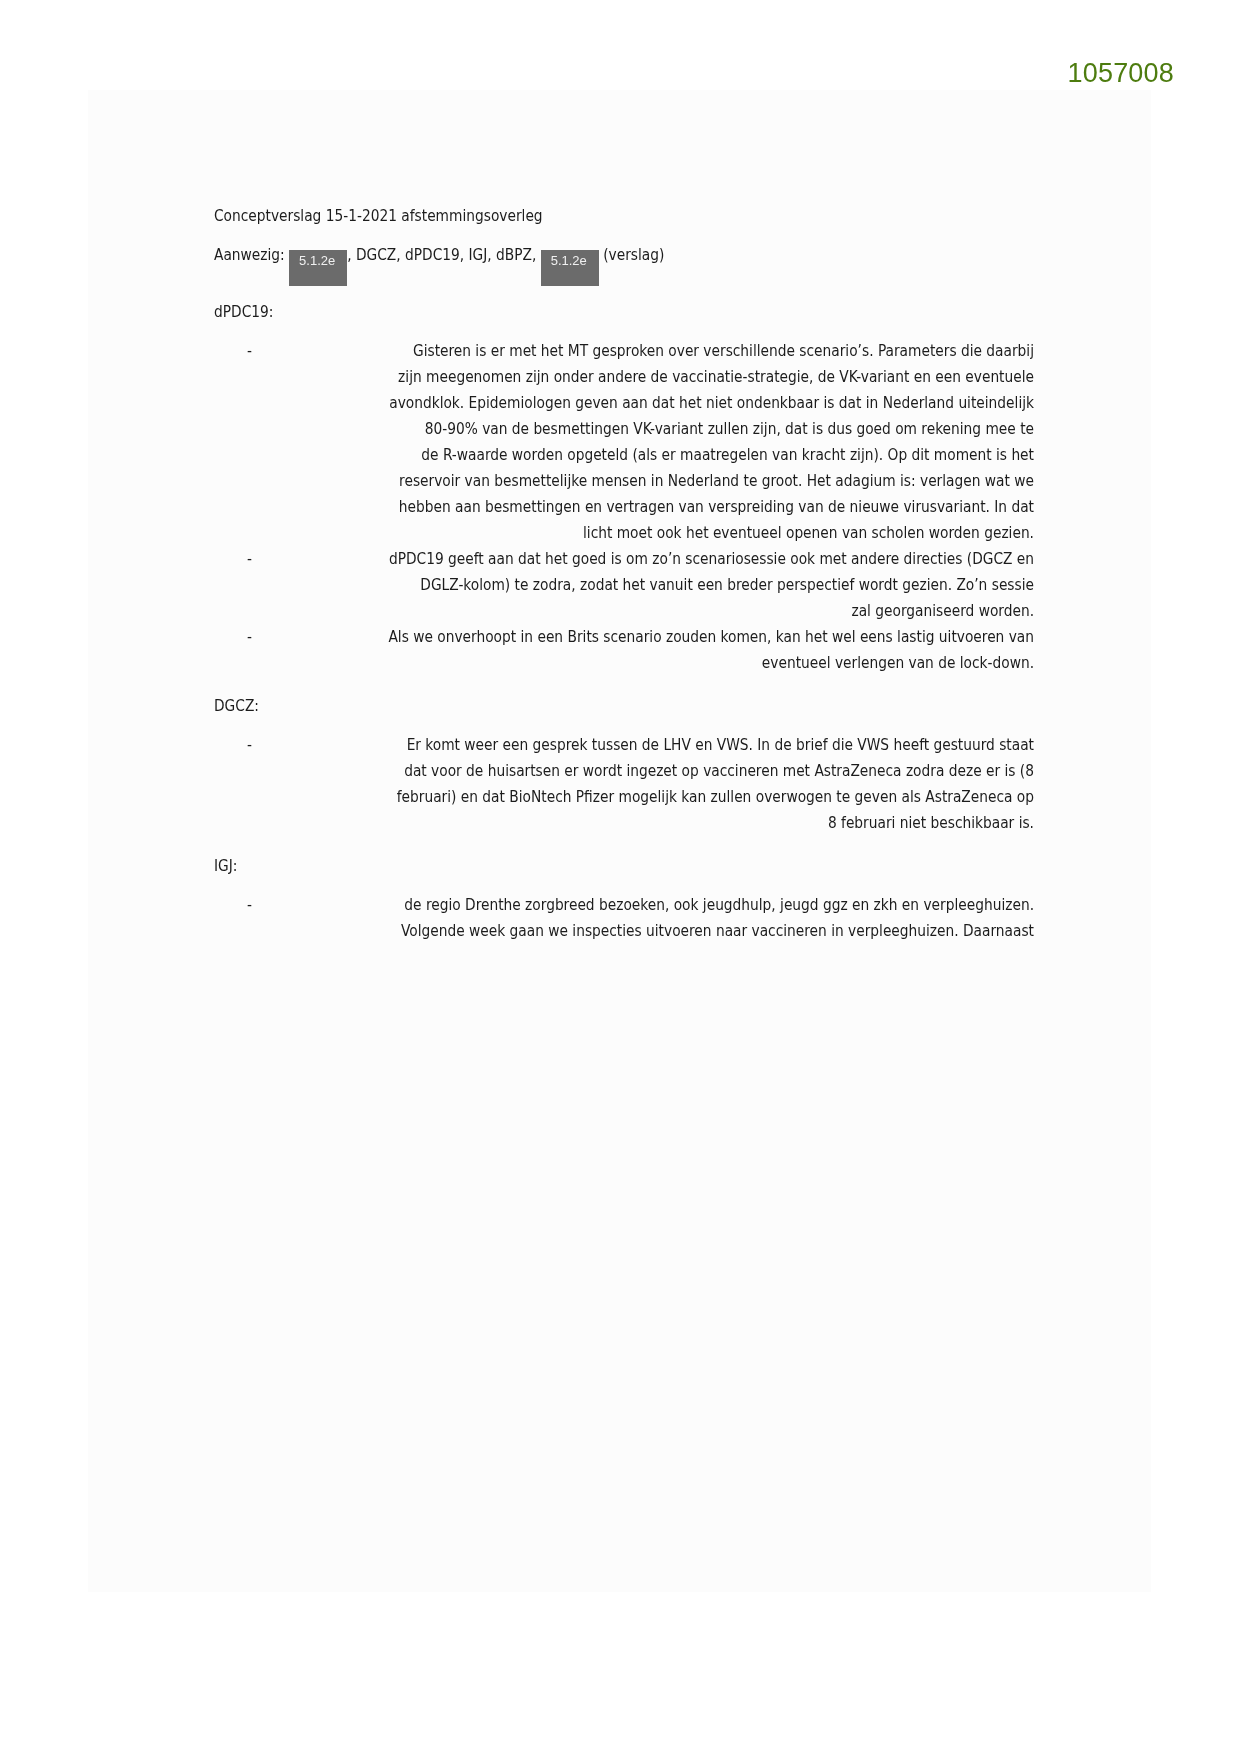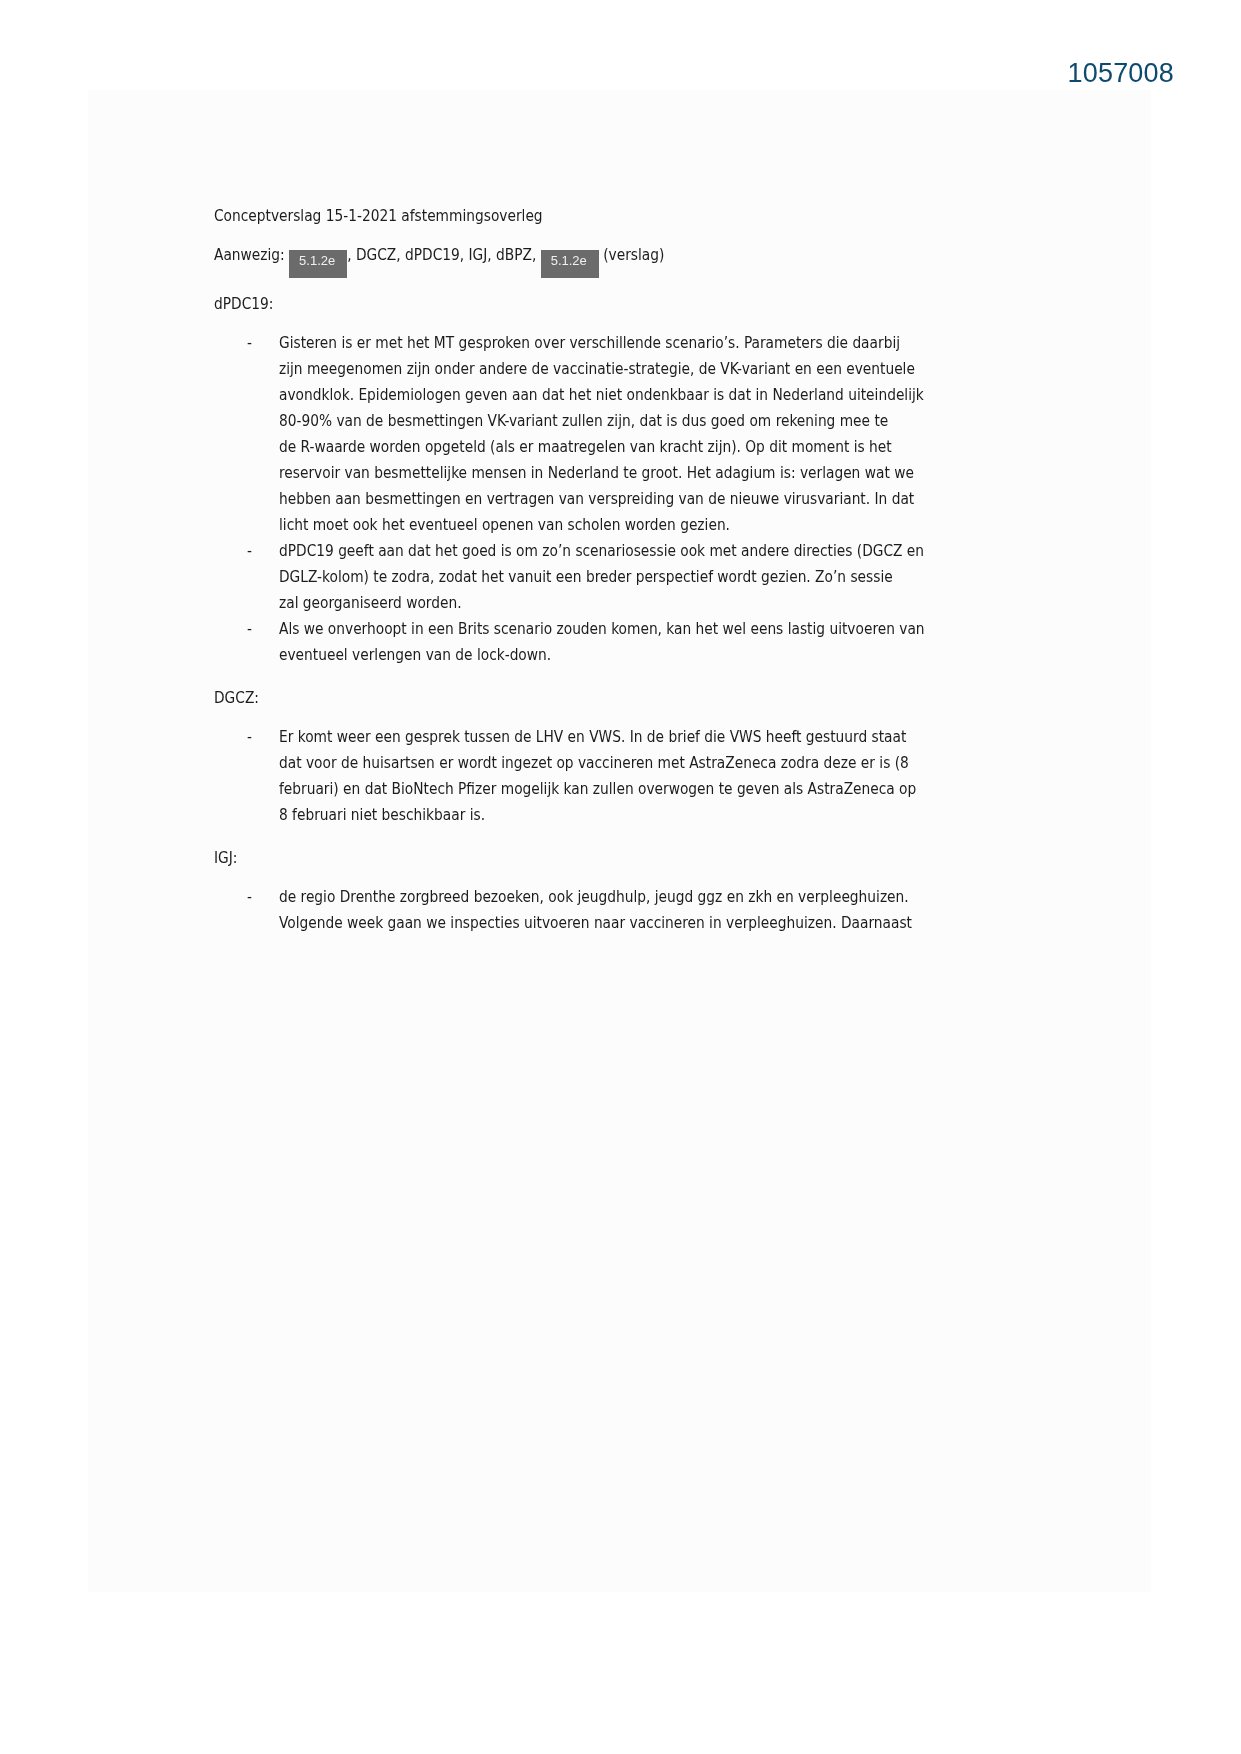--- a/index.html
+++ b/index.html
@@ -2,42 +2,42 @@
 <html><head>
 <meta charset="utf-8">
 <style>
   html, body { margin:0; padding:0; }
   body {
     width:1241px; height:1754px; background:#ffffff; position:relative; overflow:hidden;
     font-family:"Liberation Sans", sans-serif; color:#1a1a1a;
   }
   .doc-id {
     position:absolute; right:67px; top:58px; font-family:"Liberation Sans", sans-serif;
-    font-size:27px; color:#0c4a6e; letter-spacing:0.2px;
+    font-size:27px; color:#4d7c0f; letter-spacing:0.2px;
   }
   .paper {
     position:absolute; left:88px; top:90px; width:1063px; height:1502px; background:#fcfcfc;
   }
   .content {
     position:absolute; left:214px; top:203px; width:820px;
     font-family:"DejaVu Sans Condensed","DejaVu Sans", sans-serif;
     font-size:15.3px; line-height:26px; color:#1c1c1c;
   }
   .line { margin:0; white-space:nowrap; }
   .title { margin-bottom:13px; }
   .attend { margin-bottom:13px; }
   .section-head { margin-bottom:13px; }
   .redact {
     display:inline-block; background:#6b6b6b; color:#f0f0f0; font-family:"Liberation Sans", sans-serif;
-    font-size:13px; line-height:22px; height:24px; vertical-align:-5px; padding:0 12px 4px 10px;
+    font-size:13px; line-height:22px; height:24px; vertical-align:-5px; padding:0 12px 12px 10px;
   }
   ul.bullets { list-style:none; margin:0 0 17px 0; padding:0; }
   ul.bullets li { position:relative; padding-left:65px; }
   ul.bullets li .dash { position:absolute; left:33px; top:0; }
-  ul.bullets li .txt { display:block; }
+  ul.bullets li .txt { display:block;text-align:right; }
   .bline { display:block; white-space:nowrap; }
 </style>
 </head>
 <body>
 
 <div class="doc-id">1057008</div>
 
 <div class="paper"></div>
 
 <div class="content">

